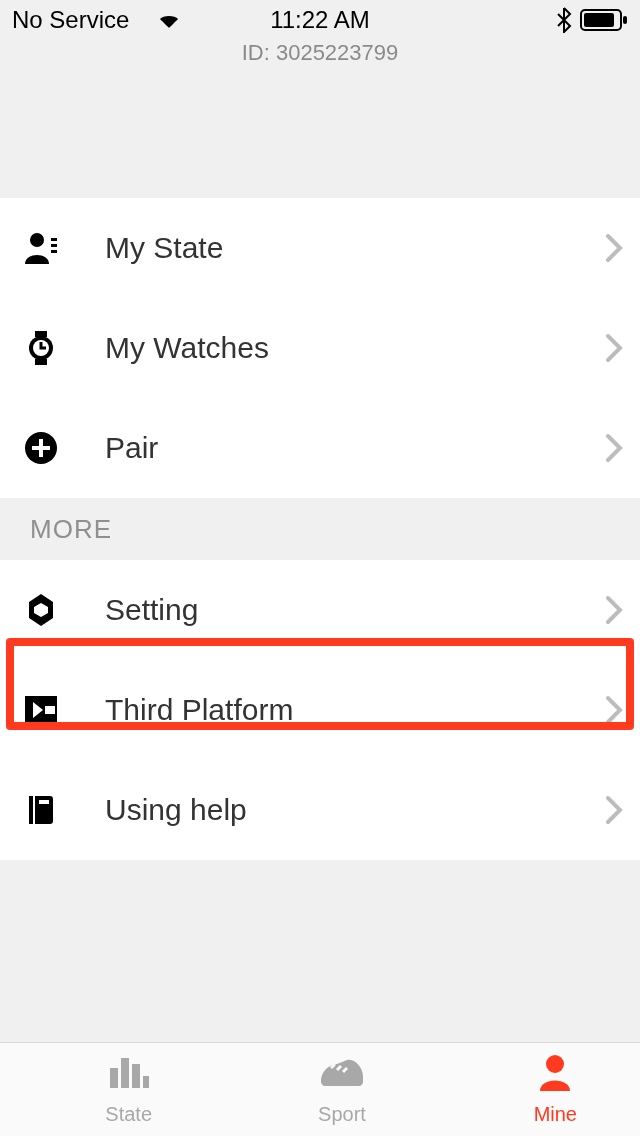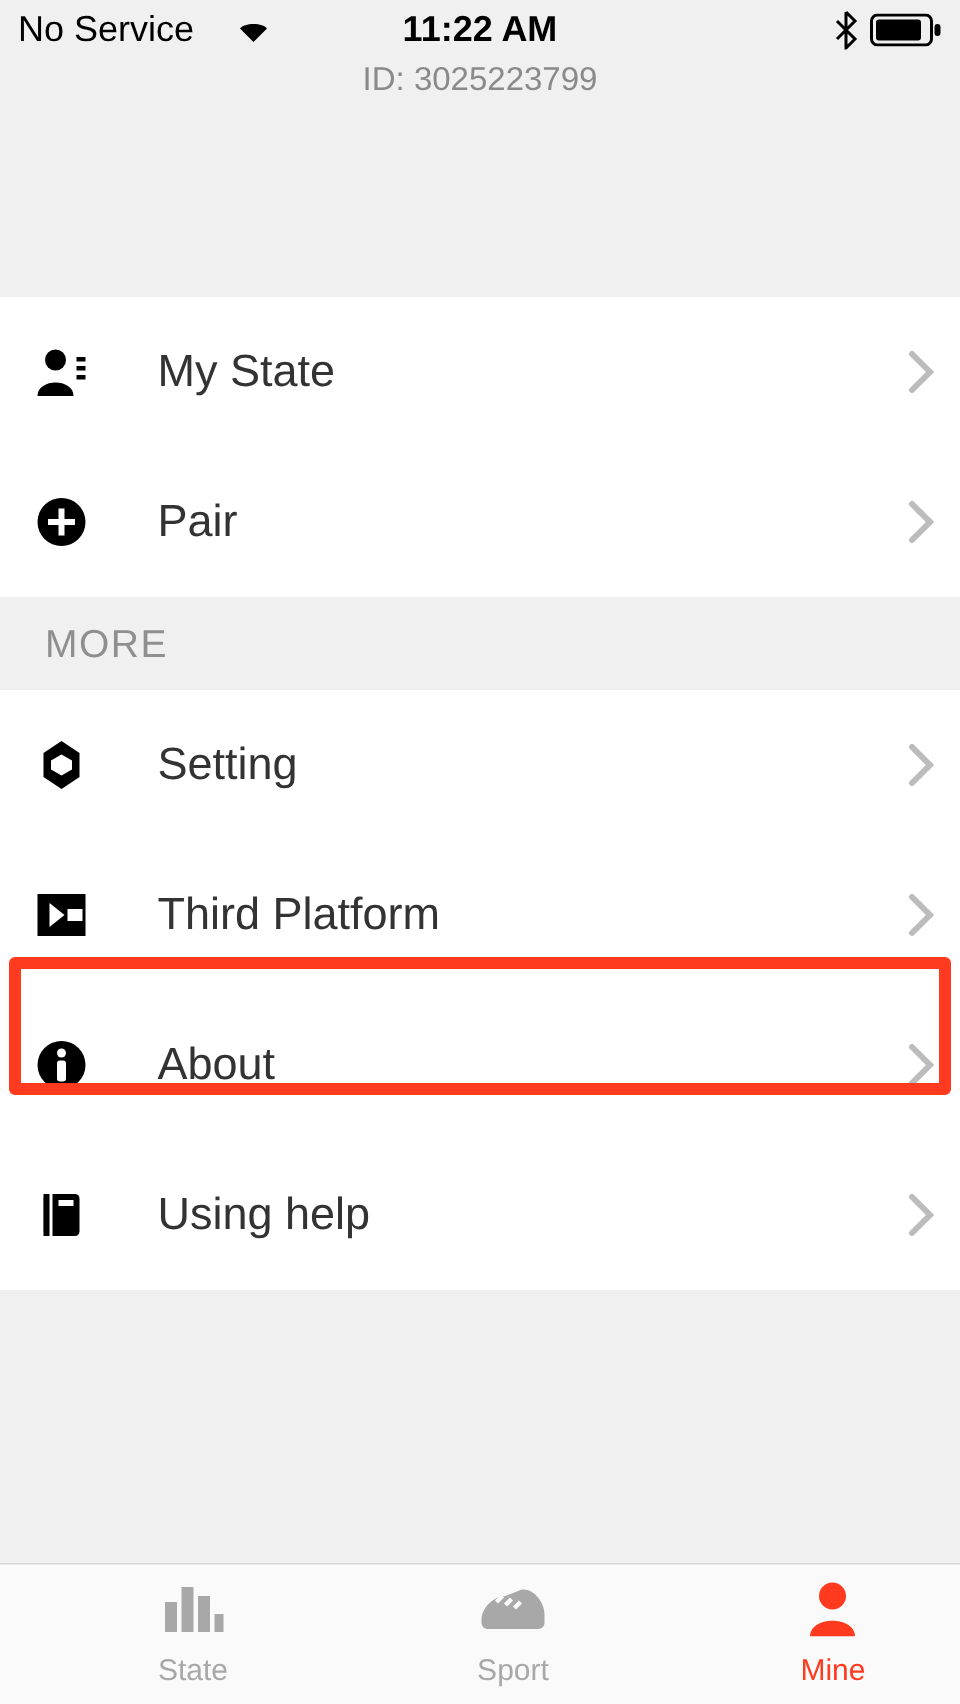--- a/index.html
+++ b/index.html
@@ -1,20 +1,20 @@
 <!DOCTYPE html>
 <html><head>
 <meta charset="utf-8">
 <style>
   * { margin: 0; padding: 0; box-sizing: border-box; }
   html, body { width: 640px; height: 1136px; font-family: -apple-system, Helvetica, Arial, sans-serif; background: #f0f0f0; overflow: hidden; }
   
   .status-bar { height: 40px; display: flex; align-items: center; padding: 0 12px; font-size: 24px; color: #000; position: relative; }
   .status-left { display: flex; align-items: center; gap: 28px; }
-  .status-center { position: absolute; left: 50%; transform: translateX(-50%); font-weight: 700; }
+  .status-center { position: absolute; left: 50%; transform: translateX(-50%); font-weight: 400; }
   .status-right { margin-left: auto; display: flex; align-items: center; gap: 8px; }
   
   .header-area { text-align: center; color: #8a8a8a; font-size: 22px; padding-bottom: 12px; }
   
   .gap { height: 120px; }
   
   .list { background: #fff; }
   .row { height: 100px; display: flex; align-items: center; padding: 0 17px; position: relative; }
   .row .icon-wrap { width: 48px; display: flex; align-items: center; justify-content: center; }
   .row .label { margin-left: 40px; font-size: 30px; color: #333; font-weight: 400; }
@@ -77,20 +77,37 @@
         </svg>
     </span>
     <span class="label">My State</span>
     <span class="chevron">
       <svg width="18" height="30" viewBox="0 0 18 30">
           <path d="M3 3 L15 15 L3 27" stroke="#bcbcbc" stroke-width="4" fill="none" stroke-linecap="round"></path>
         </svg>
     </span>
   </div>
 
+  <div class="row">
+    <span class="icon-wrap">
+      <svg width="36" height="36" viewBox="0 0 36 36">
+          <rect x="12" y="1" width="12" height="6" fill="#000"></rect>
+          <rect x="12" y="29" width="12" height="6" fill="#000"></rect>
+          <circle cx="18" cy="18" r="12" fill="#000"></circle>
+          <circle cx="18" cy="18" r="8" fill="#fff"></circle>
+          <path d="M18 12 V18 H23" stroke="#000" stroke-width="3" fill="none"></path>
+        </svg>
+    </span>
+    <span class="label">My Watches</span>
+    <span class="chevron">
+      <svg width="18" height="30" viewBox="0 0 18 30">
+          <path d="M3 3 L15 15 L3 27" stroke="#bcbcbc" stroke-width="4" fill="none" stroke-linecap="round"></path>
+        </svg>
+    </span>
+  </div>
 
   <div class="row">
     <span class="icon-wrap">
       <svg width="36" height="36" viewBox="0 0 36 36">
           <circle cx="18" cy="18" r="16" fill="#000"></circle>
           <path d="M18 9 V27 M9 18 H27" stroke="#fff" stroke-width="4"></path>
         </svg>
     </span>
     <span class="label">Pair</span>
     <span class="chevron">
@@ -130,35 +147,20 @@
         </svg>
     </span>
     <span class="label">Third Platform</span>
     <span class="chevron">
       <svg width="18" height="30" viewBox="0 0 18 30">
           <path d="M3 3 L15 15 L3 27" stroke="#bcbcbc" stroke-width="4" fill="none" stroke-linecap="round"></path>
         </svg>
     </span>
   </div>
 
-  <div class="row">
-    <span class="icon-wrap">
-      <svg width="36" height="36" viewBox="0 0 36 36">
-          <circle cx="18" cy="18" r="16" fill="#000"></circle>
-          <circle cx="18" cy="10" r="3" fill="#fff"></circle>
-          <rect x="15" y="15" width="6" height="14" rx="2" fill="#fff"></rect>
-        </svg>
-    </span>
-    <span class="label">About</span>
-    <span class="chevron">
-      <svg width="18" height="30" viewBox="0 0 18 30">
-          <path d="M3 3 L15 15 L3 27" stroke="#bcbcbc" stroke-width="4" fill="none" stroke-linecap="round"></path>
-        </svg>
-    </span>
-  </div>
 
   <div class="row">
     <span class="icon-wrap">
       <svg width="36" height="36" viewBox="0 0 36 36">
           <rect x="6" y="4" width="24" height="28" rx="3" fill="#000"></rect>
           <rect x="6" y="4" width="6" height="28" fill="#fff"></rect>
           <rect x="6" y="4" width="4" height="28" fill="#000"></rect>
           <rect x="16" y="8" width="10" height="4" fill="#fff"></rect>
         </svg>
     </span>

